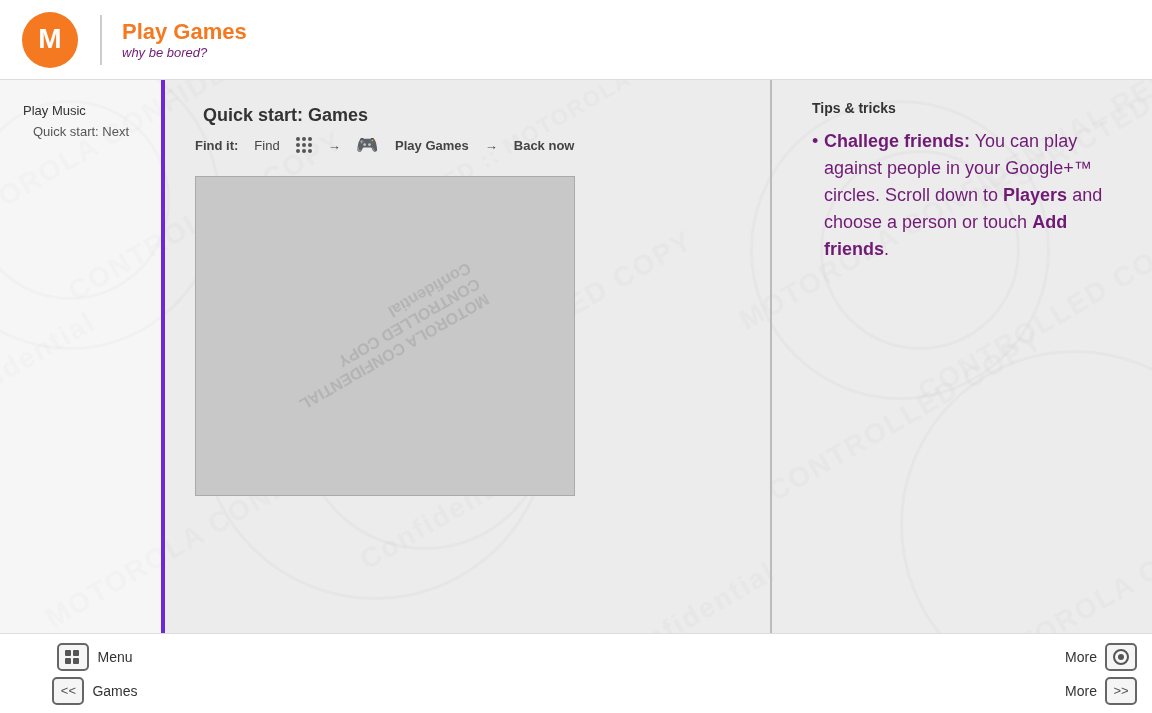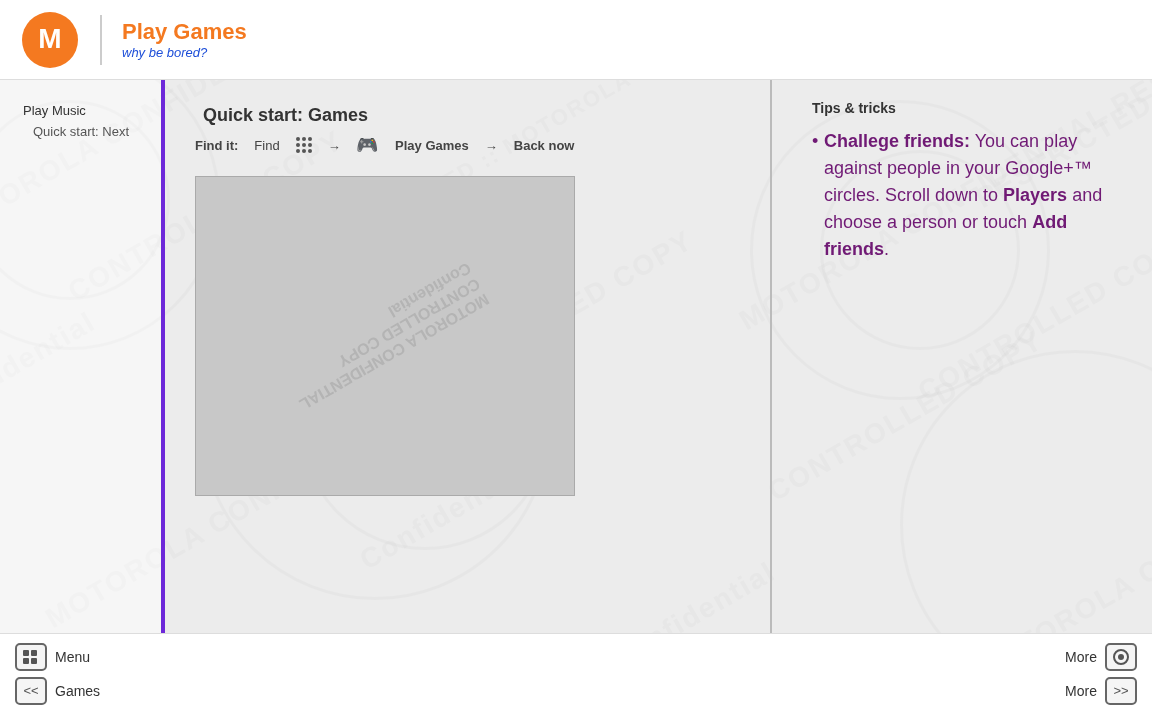--- a/index.html
+++ b/index.html
@@ -91,21 +91,21 @@
       margin: 0 20px;
     }
     .header-text { }
     .header-title {
       font-size: 22px;
       font-weight: bold;
       color: #f47920;
     }
     .header-subtitle {
       font-size: 13px;
-      color: #1d4ed8;
+      color: #701a75;
       font-style: italic;
     }
 
     
     .body-area {
       display: flex;
       flex: 1;
       overflow: hidden;
     }
 
@@ -257,20 +257,21 @@
       display: flex;
       align-items: center;
       padding: 0 15px;
       flex-shrink: 0;
     }
     .nav-left {
       display: flex;
       flex-direction: column;
       gap: 6px;
       width: 160px;
+      align-items: center;
     }
     .nav-right {
       display: flex;
       flex-direction: column;
       gap: 6px;
       margin-left: auto;
     }
     .nav-btn {
       display: flex;
       align-items: center;

